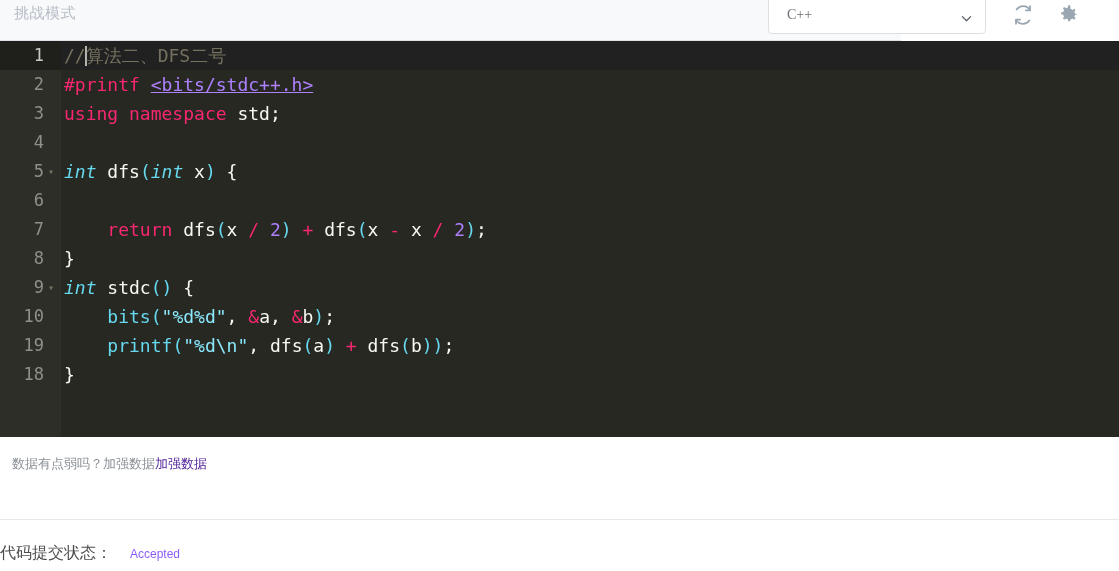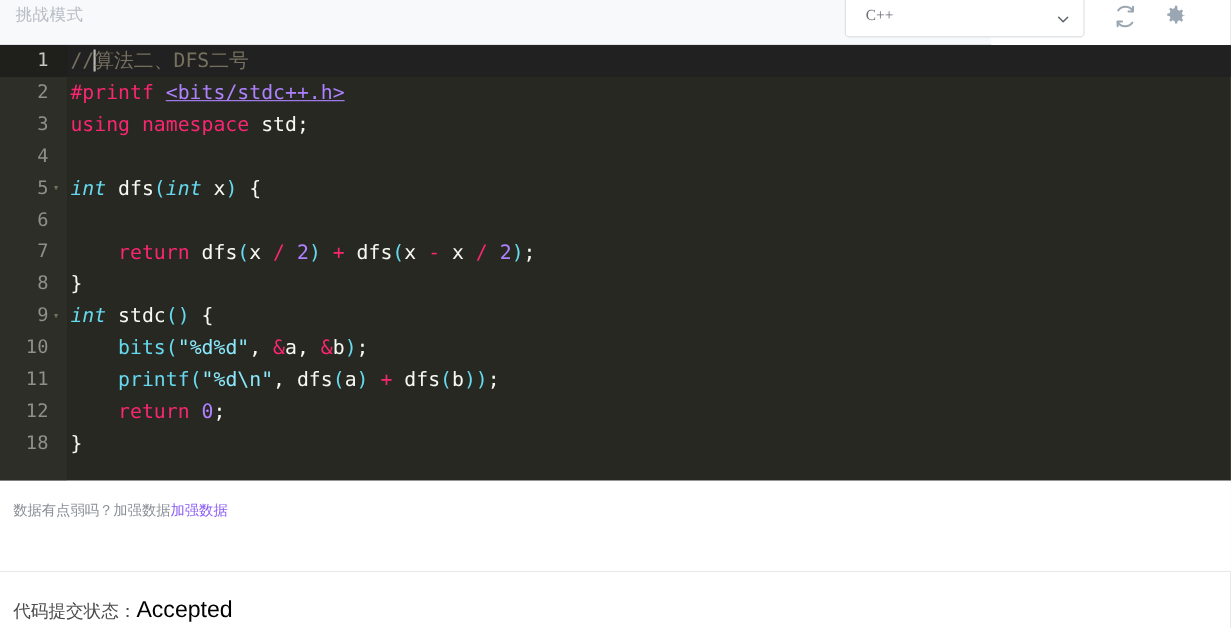--- a/index.html
+++ b/index.html
@@ -168,51 +168,51 @@
   }
   .weak-data {
     position: absolute;
     left: 12px;
     top: 18px;
     font-size: 13px;
     color: #8a8f96;
     white-space: nowrap;
   }
   .weak-data a {
-    color: #8b5cf6;
+    color: #4c1d95;
     text-decoration: none;
     text-align: right;
   }
 
   .divider {
     position: absolute;
     left: 0;
     top: 519px;
     width: 1119px;
     height: 1px;
     background: #e8e8e8;
   }
 
   
   .status-row {
     position: absolute;
-    left: 12px;
+    left: 0;
     top: 543px;
     display: flex;
     align-items: baseline;
     justify-content: center;
   }
   .status-label {
     font-size: 16px;
     color: #4d4d4d;
   }
   .status-value {
-    font-size: 21px;
-    color: #000000;
-    margin-left: 0;
+    font-size: 12px;
+    color: #8b5cf6;
+    margin-left: 18px;
   }
 </style>
 </head>
 <body>
 
 <div class="editor-header">
   <div class="mode-label">挑战模式</div>
 
   <div class="lang-select">
     <span class="lang-select-value">C++</span>
@@ -298,30 +298,25 @@
       <span class="src"><span class="t-type">int</span> <span class="t-pun">stdc</span><span class="t-paren">()</span> <span class="t-pun">{</span></span>
     </div>
 
     <div class="ln">
       <span class="num">10</span>
       <span class="fold"></span>
       <span class="src">    <span class="t-fn">bits</span><span class="t-paren">(</span><span class="t-str">"%d%d"</span><span class="t-pun">,</span> <span class="t-op">&amp;</span><span class="t-pun">a,</span> <span class="t-op">&amp;</span><span class="t-pun">b</span><span class="t-paren">)</span><span class="t-pun">;</span></span>
     </div>
 
     <div class="ln">
-      <span class="num">11</span>
+      <span class="num">19</span>
       <span class="fold"></span>
       <span class="src">    <span class="t-fn">printf</span><span class="t-paren">(</span><span class="t-str">"%d\n"</span><span class="t-pun">,</span> <span class="t-pun">dfs</span><span class="t-paren">(</span><span class="t-pun">a</span><span class="t-paren">)</span> <span class="t-op">+</span> <span class="t-pun">dfs</span><span class="t-paren">(</span><span class="t-pun">b</span><span class="t-paren">))</span><span class="t-pun">;</span></span>
     </div>
 
-    <div class="ln">
-      <span class="num">12</span>
-      <span class="fold"></span>
-      <span class="src">    <span class="t-key">return</span> <span class="t-num">0</span><span class="t-pun">;</span></span>
-    </div>
 
     <div class="ln">
       <span class="num">18</span>
       <span class="fold"></span>
       <span class="src"><span class="t-pun">}</span></span>
     </div>
 
   </div>
 </div>
 

